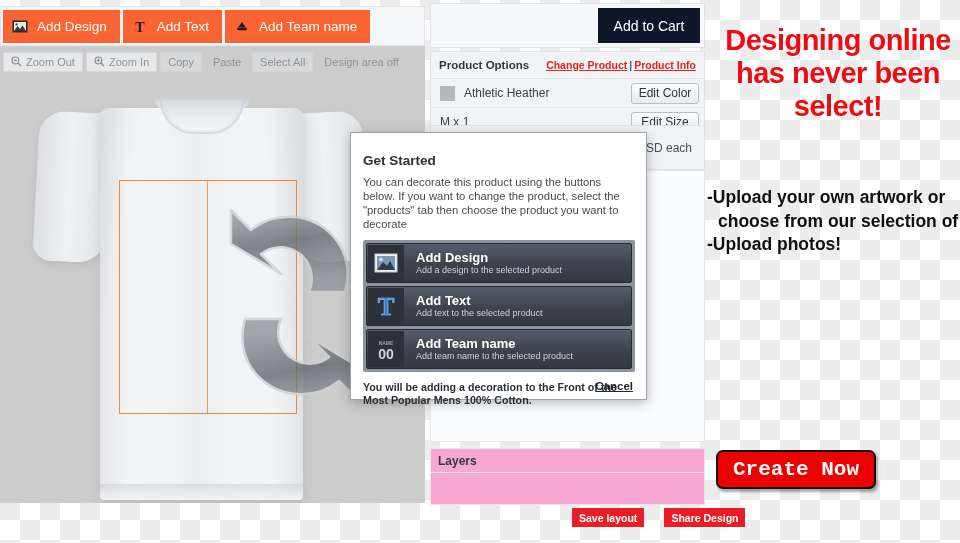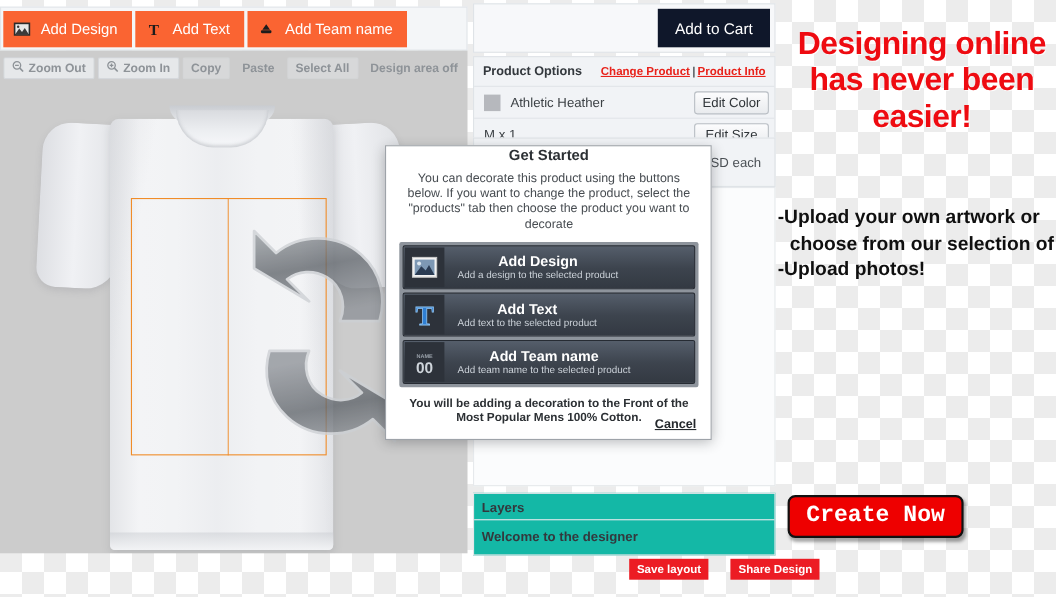--- a/index.html
+++ b/index.html
@@ -76,21 +76,20 @@
     left: 0;
     top: 50px;
     width: 425px;
     height: 24px;
     display: flex;
     align-items: center;
     gap: 3px;
     padding-left: 3px;
     box-sizing: border-box;
     z-index: 5;
-    font-weight: bold;
   }
   .zbtn {
     height: 20px;
     background: rgba(236,238,240,0.82);
     border: 1px solid rgba(205,209,213,0.7);
     border-radius: 2px;
     color: #8e9398;
     font-size: 11px;
     display: flex;
     align-items: center;
@@ -338,21 +337,21 @@
     background: #fbfcfd;
     border: 1px solid #e6e9ec;
     box-sizing: border-box;
   }
   .layers-panel {
     position: absolute;
     left: 430px;
     top: 448px;
     width: 275px;
     height: 57px;
-    background: #14b8a6;
+    background: #f9a8d4;
     border: 1px solid #e3e6ea;
     box-sizing: border-box;
     font-size: 12px;
   }
   .layers-title {
     height: 23px;
     display: flex;
     align-items: center;
     padding-left: 7px;
     font-weight: bold;
@@ -391,23 +390,22 @@
   .modal {
     position: absolute;
     left: 350px;
     top: 132px;
     width: 297px;
     height: 268px;
     background: #ffffff;
     border: 1px solid #9ea3a9;
     box-shadow: 0 3px 11px rgba(40,44,48,0.32);
     box-sizing: border-box;
-    padding: 0 11px 8px 12px;
+    padding: 20px 11px 8px 12px;
     z-index: 40;
-    text-align: center;
   }
   .modal h2 {
     margin: 0 0 7px 0;
     font-size: 13.5px;
     font-weight: bold;
     color: #2c3034;
   }
   .modal p.intro {
     margin: 0 0 9px 0;
     font-size: 11.3px;
@@ -658,21 +656,20 @@
   </div>
 
   <div class="price-panel">
     <span>USD each</span>
   </div>
 
   <div class="mid-panel"></div>
 
   <div class="layers-panel">
     <div class="layers-title">Layers</div>
-    <div class="layers-item">Welcome to the designer</div>
   </div>
 
   <div class="bottom-btns">
     <button class="red-sm">Save layout</button>
     <button class="red-sm">Share Design</button>
   </div>
 
   <div class="modal">
     <h2>Get Started</h2>
     <p class="intro">You can decorate this product using the buttons below. If you want to change the product, select the "products" tab then choose the product you want to decorate</p>
@@ -723,21 +720,21 @@
 
     <p class="note">You will be adding a decoration to the Front of the Most Popular Mens 100% Cotton.</p>
     <span class="cancel">Cancel</span>
   </div>
 
 </div>
 
 <div class="promo-head">
   <div>Designing online</div>
   <div>has never been</div>
-  <div>easier!</div>
+  <div>select!</div>
 </div>
 
 <div class="promo-list">
   <div>-Upload your own artwork or</div>
   <div class="indent">choose from our selection of</div>
   <div>-Upload photos!</div>
 </div>
 
 <button class="create-now">Create Now</button>
 

